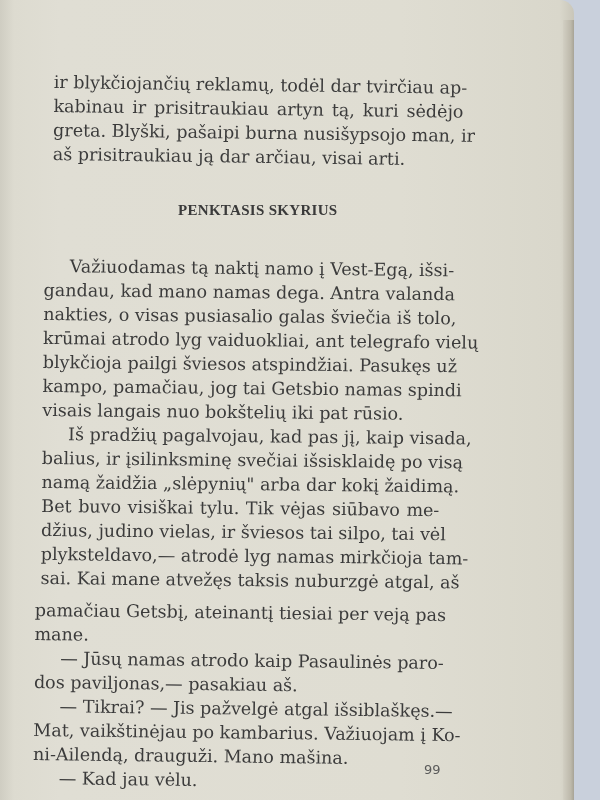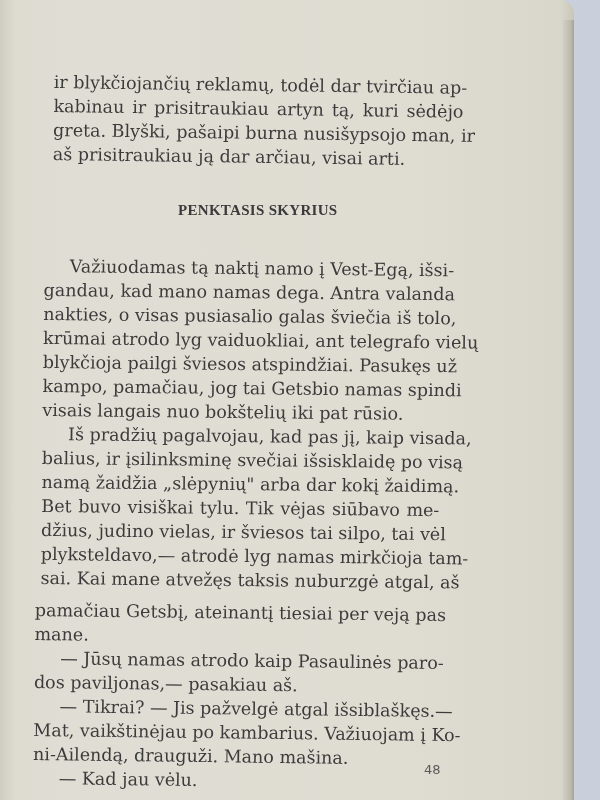--- a/index.html
+++ b/index.html
@@ -71,13 +71,13 @@
   <span class="line j">pamačiau Getsbį, ateinantį tiesiai per veją pas</span>
   <span class="line">mane.</span>
   <span class="line j indent">— Jūsų namas atrodo kaip Pasaulinės paro-</span>
   <span class="line">dos paviljonas,— pasakiau aš.</span>
   <span class="line j indent">— Tikrai? — Jis pažvelgė atgal išsiblaškęs.—</span>
   <span class="line j">Mat, vaikštinėjau po kambarius. Važiuojam į Ko-</span>
   <span class="line">ni-Ailendą, drauguži. Mano mašina.</span>
   <span class="line indent">— Kad jau vėlu.</span>
 </div>
 
-<div class="pagenum">48</div>
+<div class="pagenum">99</div>
 
 </body></html>

